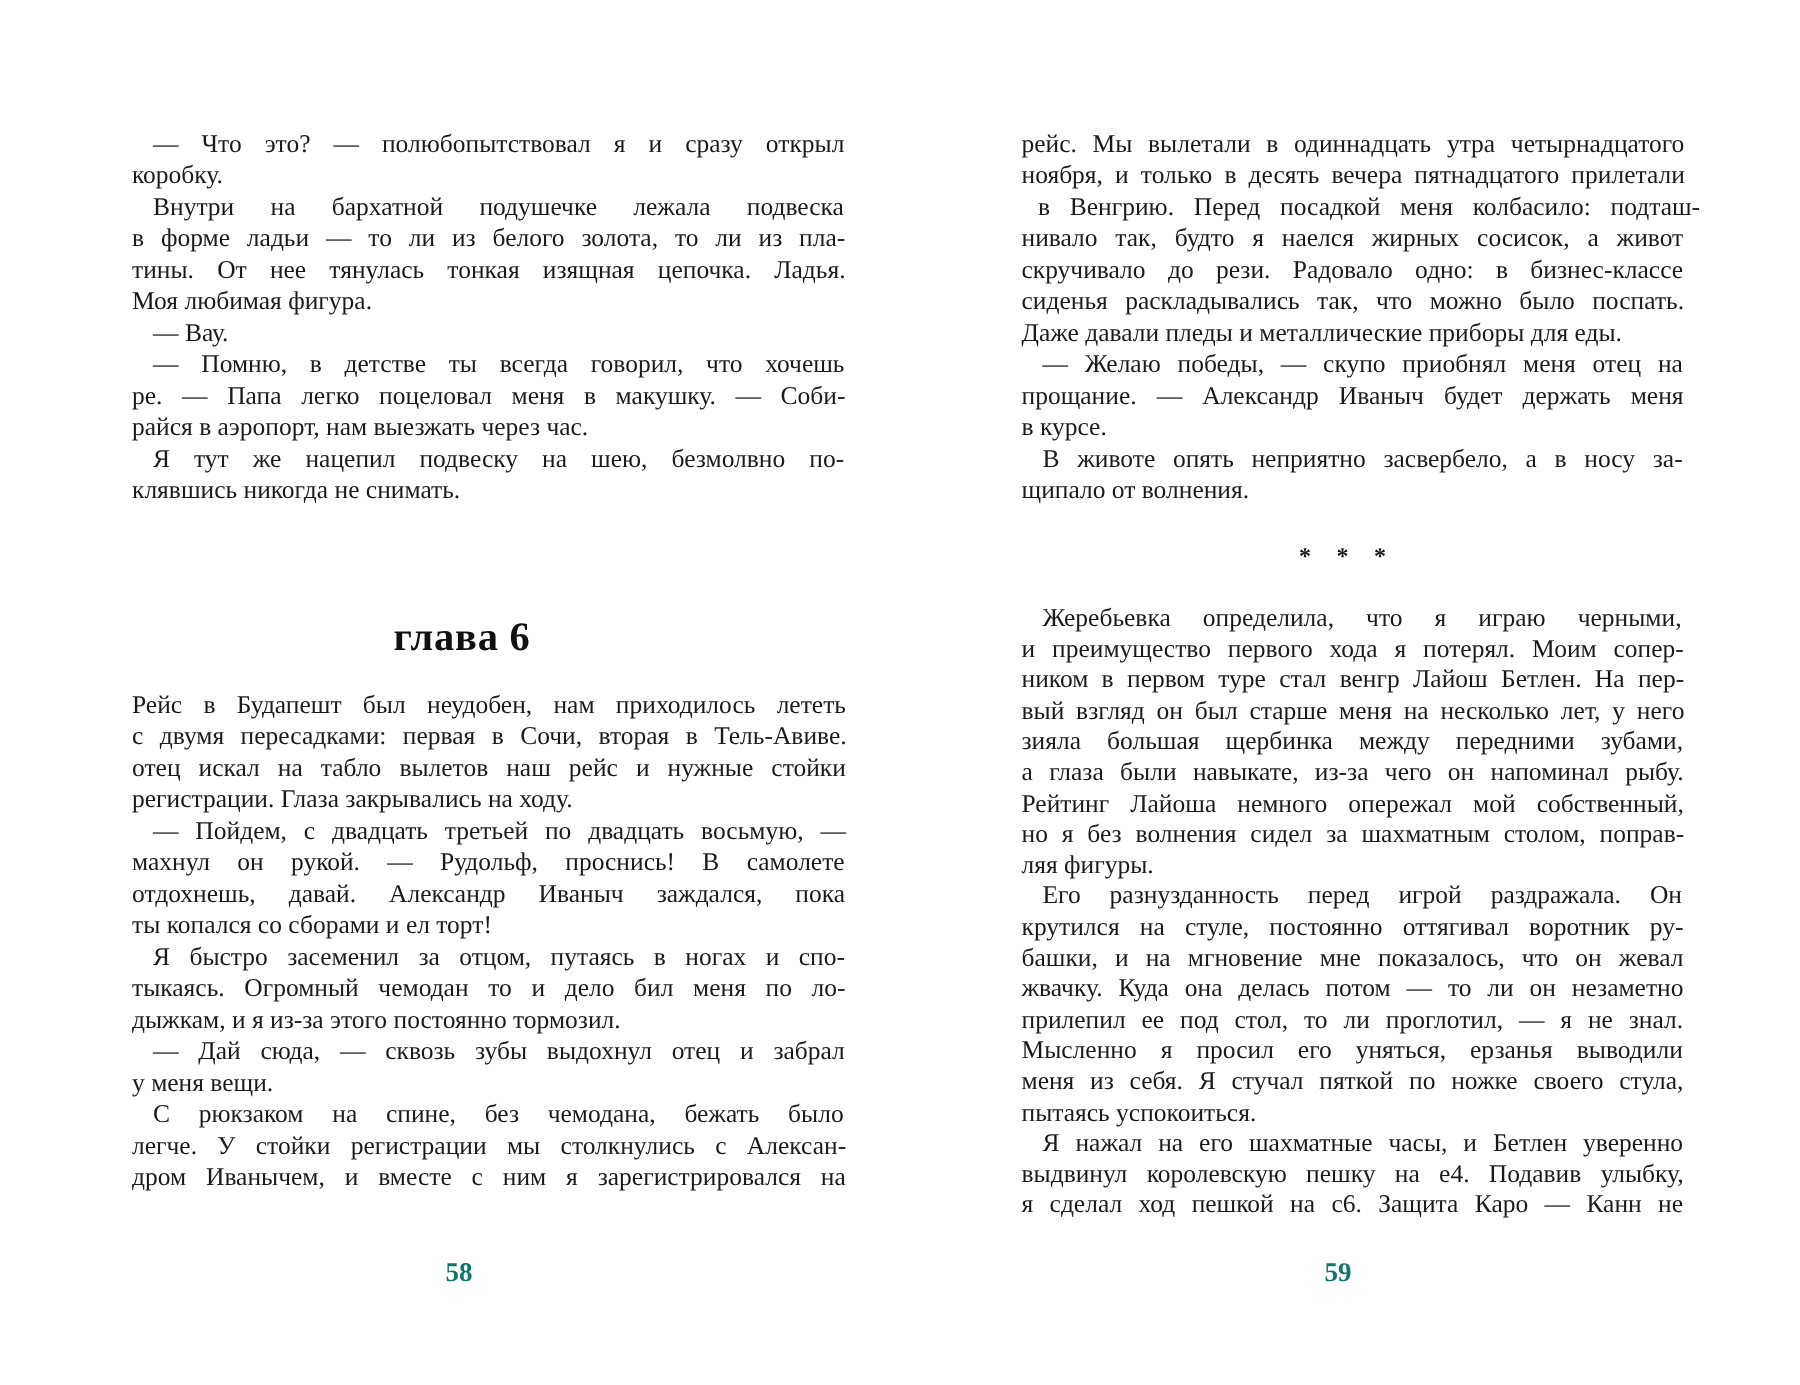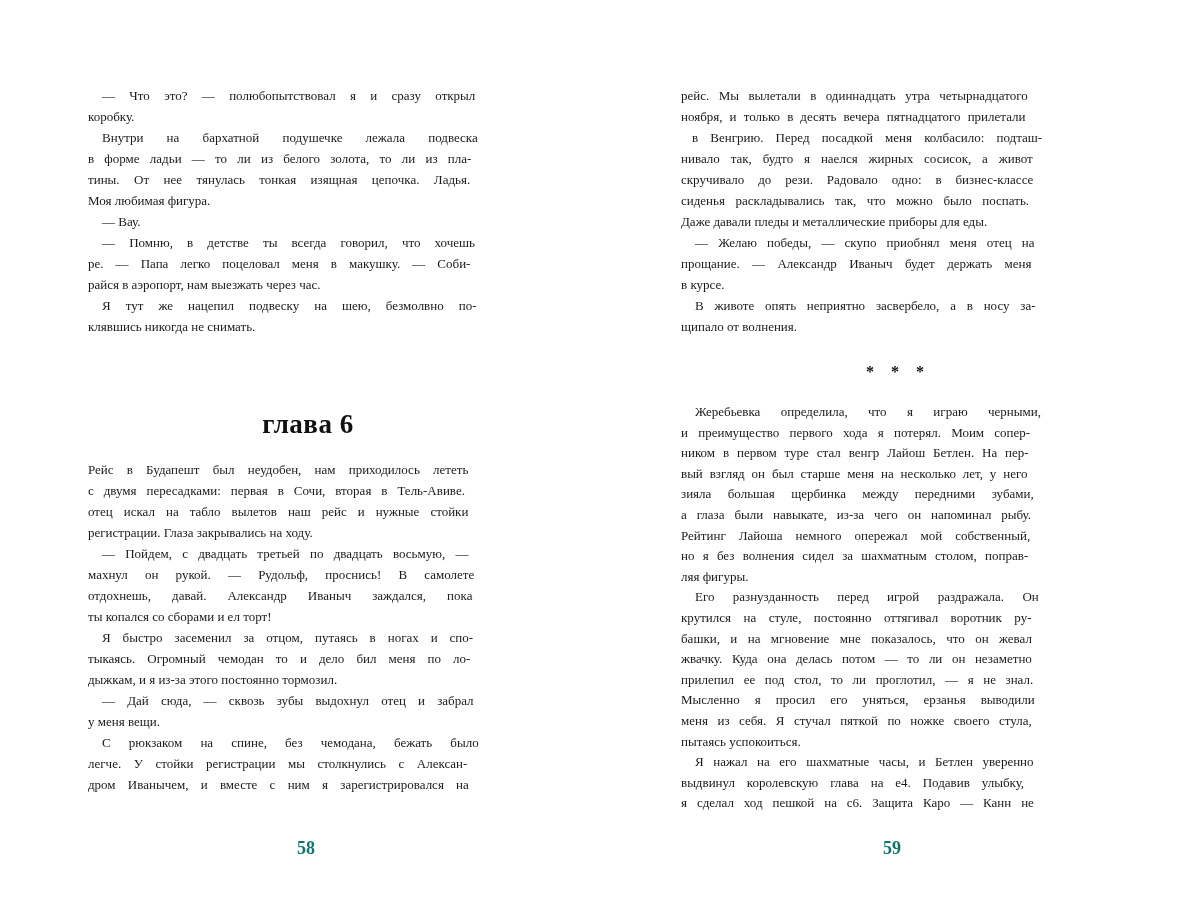--- a/index.html
+++ b/index.html
@@ -5,21 +5,21 @@
   html, body { margin:0; padding:0; background:#ffffff; }
   .spread {
     position:relative; width:1200px; height:923px; background:#ffffff;
     font-family:"Liberation Serif","DejaVu Serif",serif;
     color:#1a1a1a; overflow:hidden;
   }
   .page { position:absolute; top:0; height:100%; }
   .page.left  { left:0;  width:620px; }
   .page.right { left:620px; width:580px; }
 
-  .textblock { position:absolute; font-size:13px; line-height:21px; }
+  .textblock { position:absolute; font-size:17px; line-height:21px; }
   #left-a  { left:88px;  top:85px;  width:464px; }
   #left-b  { left:88px;  top:459px; width:464px; }
   #right-c { left:61px;  top:85px;  width:430px; }   
   #right-d { left:61px;  top:402px; width:430px; line-height:20.6px; }
 
   .para { margin:0; }
   .line { display:block; }
   .line.indent { padding-left:14px; }
   .line span { white-space:nowrap; }
 
@@ -146,21 +146,21 @@
           <div class="line" style="word-spacing: 9.21094px;"><span>крутился на стуле, постоянно оттягивал воротник ру-</span></div>
           <div class="line" style="word-spacing: 7.16211px;"><span>башки, и на мгновение мне показалось, что он жевал</span></div>
           <div class="line" style="word-spacing: 6.31424px;"><span>жвачку. Куда она делась потом — то ли он незаметно</span></div>
           <div class="line" style="word-spacing: 6.3375px;"><span>прилепил ее под стол, то ли проглотил, — я не знал.</span></div>
           <div class="line" style="word-spacing: 11.737px;"><span>Мысленно я просил его уняться, ерзанья выводили</span></div>
           <div class="line" style="word-spacing: 6.26042px;"><span>меня из себя. Я стучал пяткой по ножке своего стула,</span></div>
           <div class="line"><span>пытаясь успокоиться.</span></div>
         </div>
         <div class="para">
           <div class="line indent" style="word-spacing: 6.37109px;"><span>Я нажал на его шахматные часы, и Бетлен уверенно</span></div>
-          <div class="line" style="word-spacing: 8.63542px;"><span>выдвинул королевскую глава на e4. Подавив улыбку,</span></div>
+          <div class="line" style="word-spacing: 8.63542px;"><span>выдвинул королевскую пешку на e4. Подавив улыбку,</span></div>
           <div class="line" style="word-spacing: 6.65156px;"><span>я сделал ход пешкой на с6. Защита Каро — Канн не</span></div>
         </div>
       </div>
 
     <div class="pagenum right-num">59</div>
   </section>
 
 </div>
 
 </body></html>

